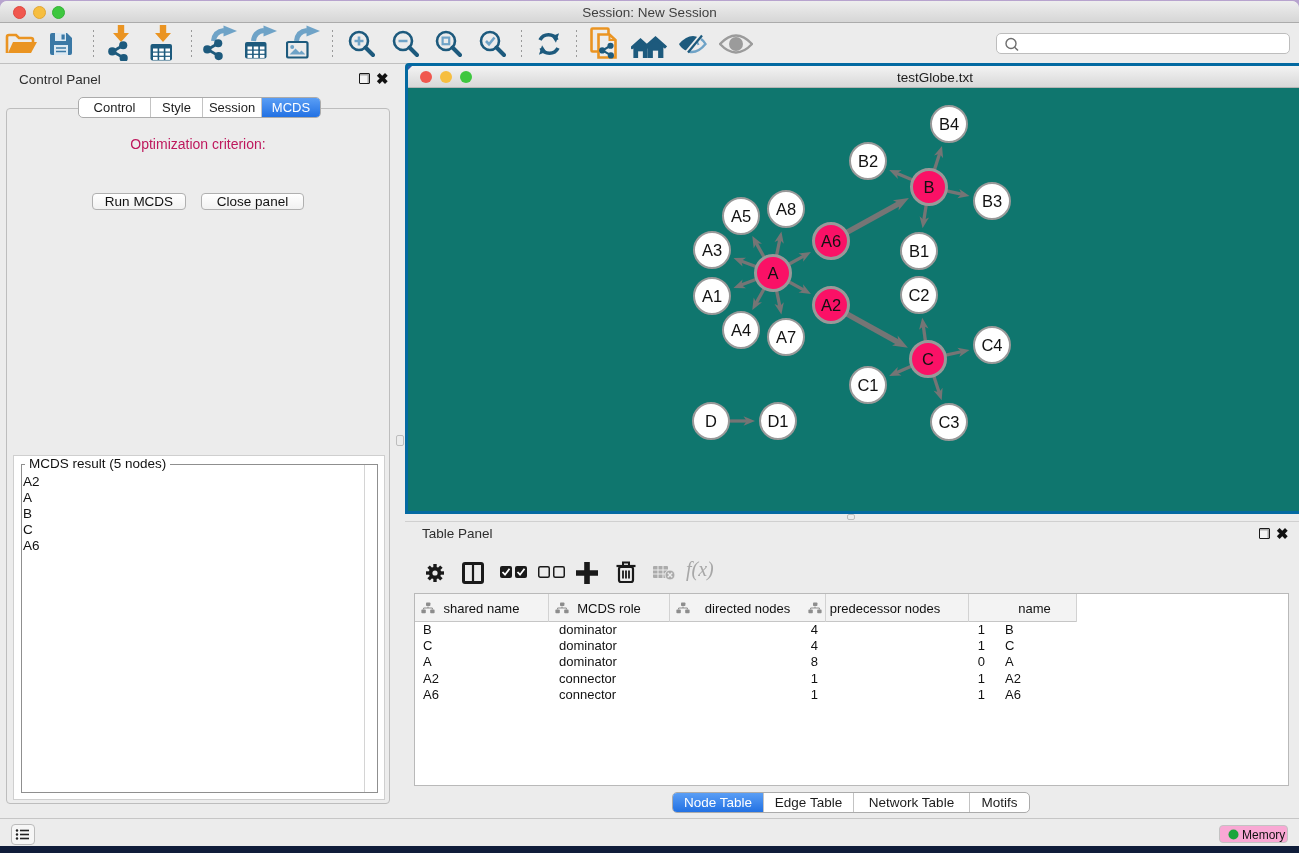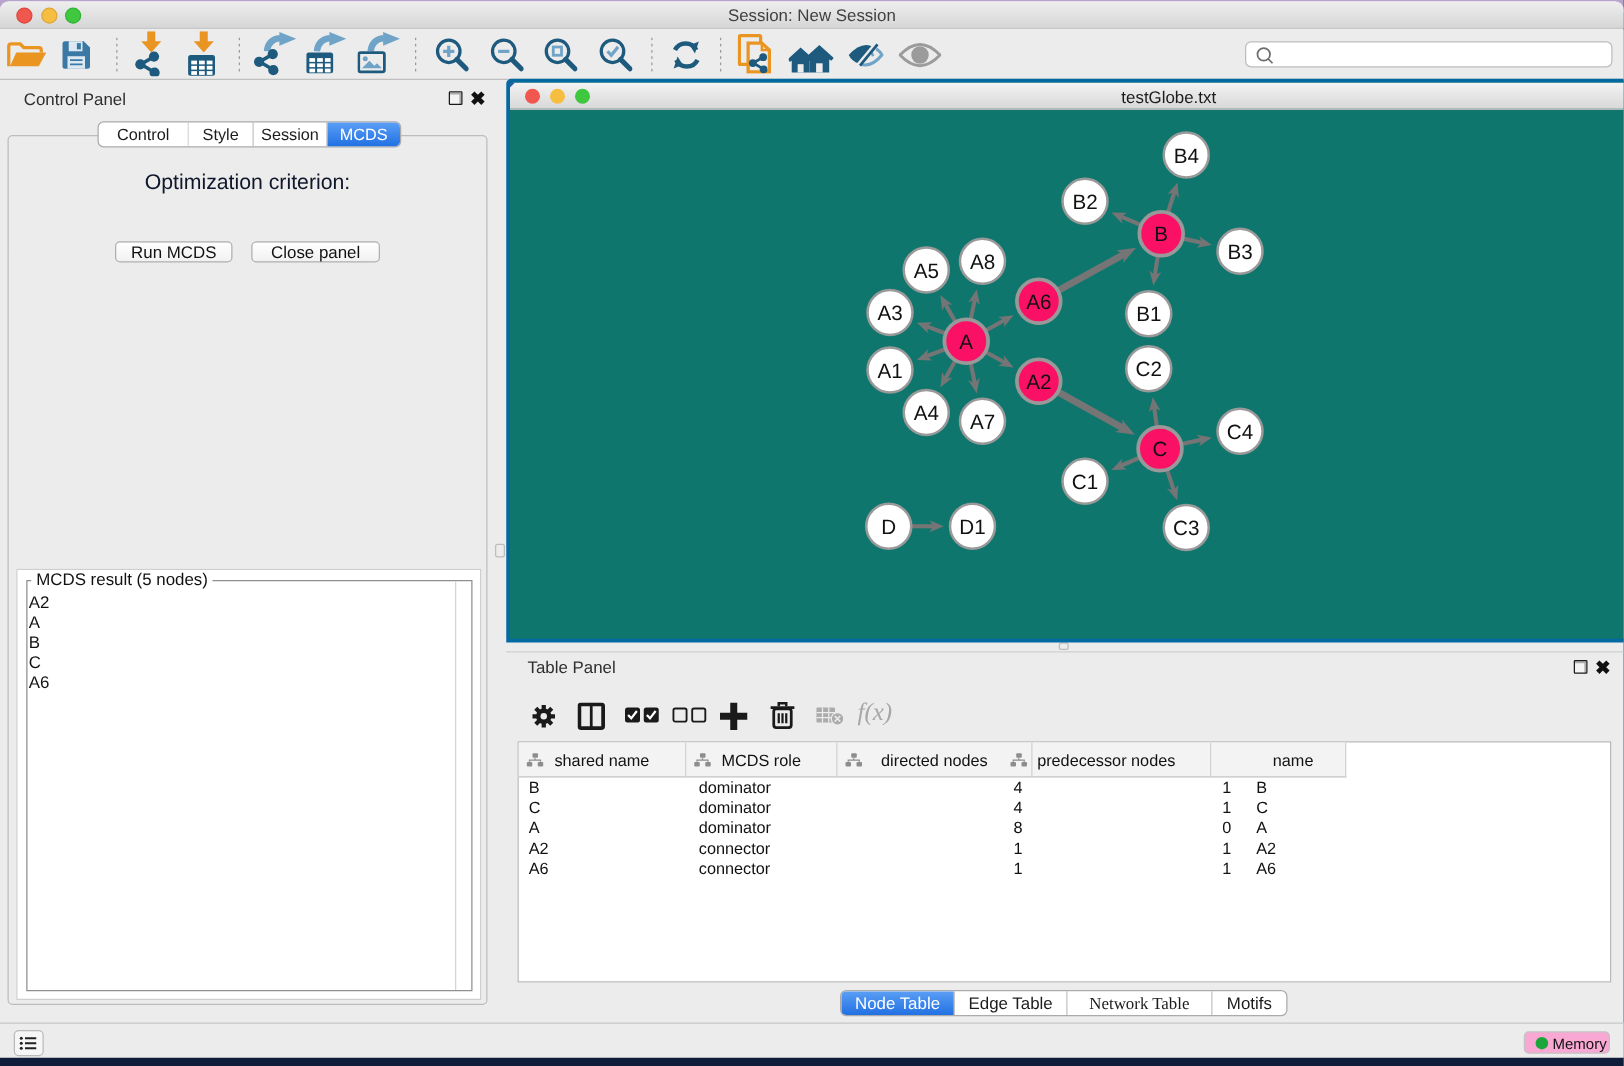--- a/index.html
+++ b/index.html
@@ -15,21 +15,21 @@
 #searchbox { left:996px; top:9px; width:294px; height:21px; background:#fff; border:1px solid #bdbdbd; border-radius:5px; }
 
 
 #cpTitle { left:19px; top:71px; font-size:13.5px; color:#2e2e2e; }
 #cpFloat { left:359px; top:72px; width:11px; height:11px; border:1.7px solid #1a1a1a; border-radius:1px; background:#f4f4f4; box-shadow:inset -1.5px 1.5px 0 #aaa; }
 .xbtn { font-size:15px; font-weight:bold; color:#111; }
 #cpPane { left:6px; top:107px; width:384px; height:696px; border:1px solid #bdbdbd; border-radius:4px; background:#ececec; }
 #tabs { left:78px; top:96px; width:243px; height:21px; border:1px solid #ababab; border-radius:5px; background:#fff; display:flex; }
 #tabs div { font-size:13px; color:#1c1c1c; text-align:center; line-height:19px; border-right:1px solid #c3c3c3; }
 #tabs div:last-child { border-right:none; border-radius:0 4px 4px 0; }
-#optlabel { left:0; top:135px; width:396px; text-align:center; font-size:17px; color:#0f172a; }
+#optlabel { left:0; top:135px; width:396px; text-align:center; font-size:14px; color:#be185d; }
 #dropdown { left:43px; top:158px; width:311px; height:21px; background:#fff; border:1px solid #b2b2b2; border-radius:5px; }
 #dropdown span { position:absolute; left:13px; top:2.5px; font-size:13.5px; color:#111; }
 #ddbtn { position:absolute; right:-1px; top:-1px; width:19px; height:21px; border-radius:0 5px 5px 0; background:linear-gradient(#6aa7f8,#2a70e0); border:1px solid #2a66c8; }
 .btn { height:17px; background:linear-gradient(#ffffff,#f1f1f1); border:1px solid #b0b0b0; border-radius:4px; font-size:13.5px; color:#111; text-align:center; line-height:15px; }
 #resultBox { left:13px; top:454px; width:372px; height:345px; background:#fff; border:1px solid #cfcfcf; }
 #fieldRect { left:7px; top:8px; width:357px; height:329px; border:1px solid #8f8f8f; }
 #legend { left:11px; top:0px; background:#fff; padding:0 4px; font-size:13.5px; color:#111; }
 .li { left:9px; font-size:13.5px; color:#111; }
 #scrolltrack { left:350px; top:9px; width:1px; height:327px; background:#d4d4d4; }
 
@@ -477,21 +477,21 @@
     <div class="td" style="left:590px; top:77px;">A2</div>
     <div class="td" style="left:8px; top:93px;">A6</div>
     <div class="td" style="left:144px; top:93px;">connector</div>
     <div class="td" style="left:403px; top:93px; transform:translateX(-100%);">1</div>
     <div class="td" style="left:570px; top:93px; transform:translateX(-100%);">1</div>
     <div class="td" style="left:590px; top:93px;">A6</div>
   </div>
   <div class="abs" id="btabs">
     <div style="width:91px; background:linear-gradient(#5a9ef5,#2271e3); color:#fff; border-radius:4px 0 0 4px;">Node Table</div>
     <div style="width:90px;">Edge Table</div>
-    <div style="width:116px;font-family:Liberation Serif, serif;">Network Table</div>
+    <div style="width:116px;">Network Table</div>
     <div style="width:59px;">Motifs</div>
   </div>
 
   <div class="abs" id="statusbar"></div>
   <div class="abs" id="listBtn">
     <svg width="22" height="19" viewBox="0 0 22 19">
       <circle cx="5" cy="5.5" r="1.2" fill="#222"></circle>
         <circle cx="5" cy="9.5" r="1.2" fill="#222"></circle>
         <circle cx="5" cy="13.5" r="1.2" fill="#222"></circle>
       <line x1="8" y1="5.5" x2="17" y2="5.5" stroke="#222" stroke-width="1.6"></line>

